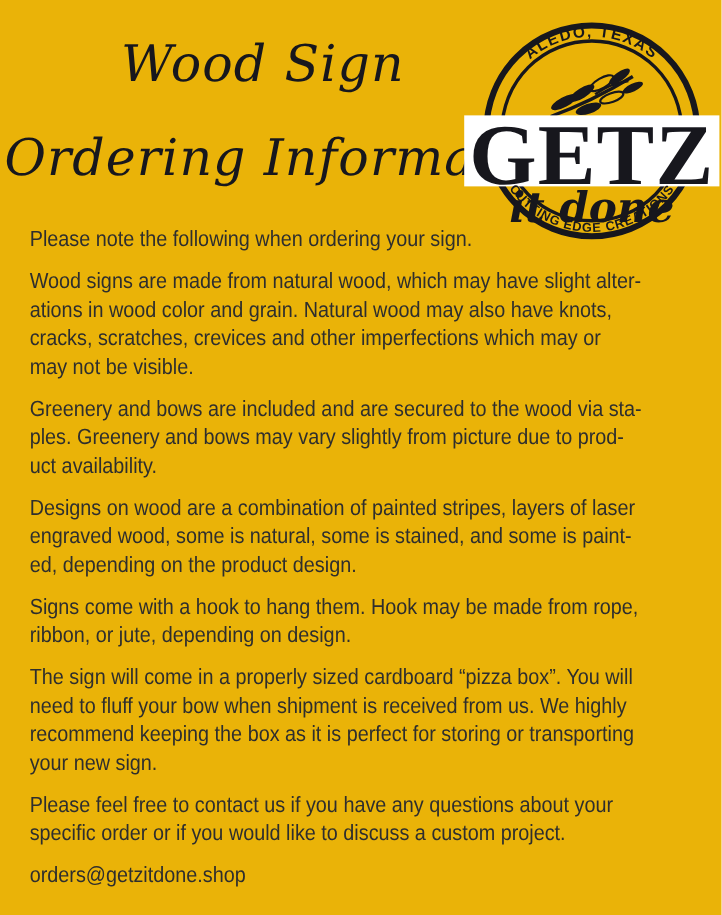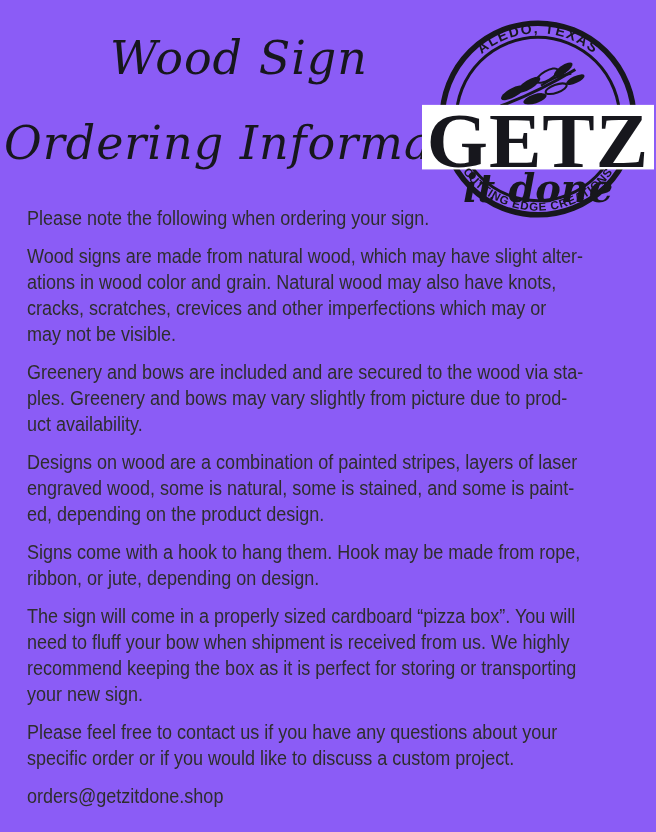--- a/index.html
+++ b/index.html
@@ -1,20 +1,20 @@
 <!DOCTYPE html>
 <html lang="en"><head>
 <meta charset="utf-8">
 <style>
   html, body { margin: 0; padding: 0; background: #ffffff; }
   .page {
     position: relative;
     width: 656px;
     height: 832px;
-    background: #8b5cf6;
+    background: #eab308;
     overflow: hidden;
     font-family: "Liberation Sans", sans-serif;
   }
 
   
   .header { position: absolute; top: 0; left: 0; width: 656px; height: 208px; }
   .title-block {
     position: absolute;
     top: 16px; left: 4px;
     width: 470px;

